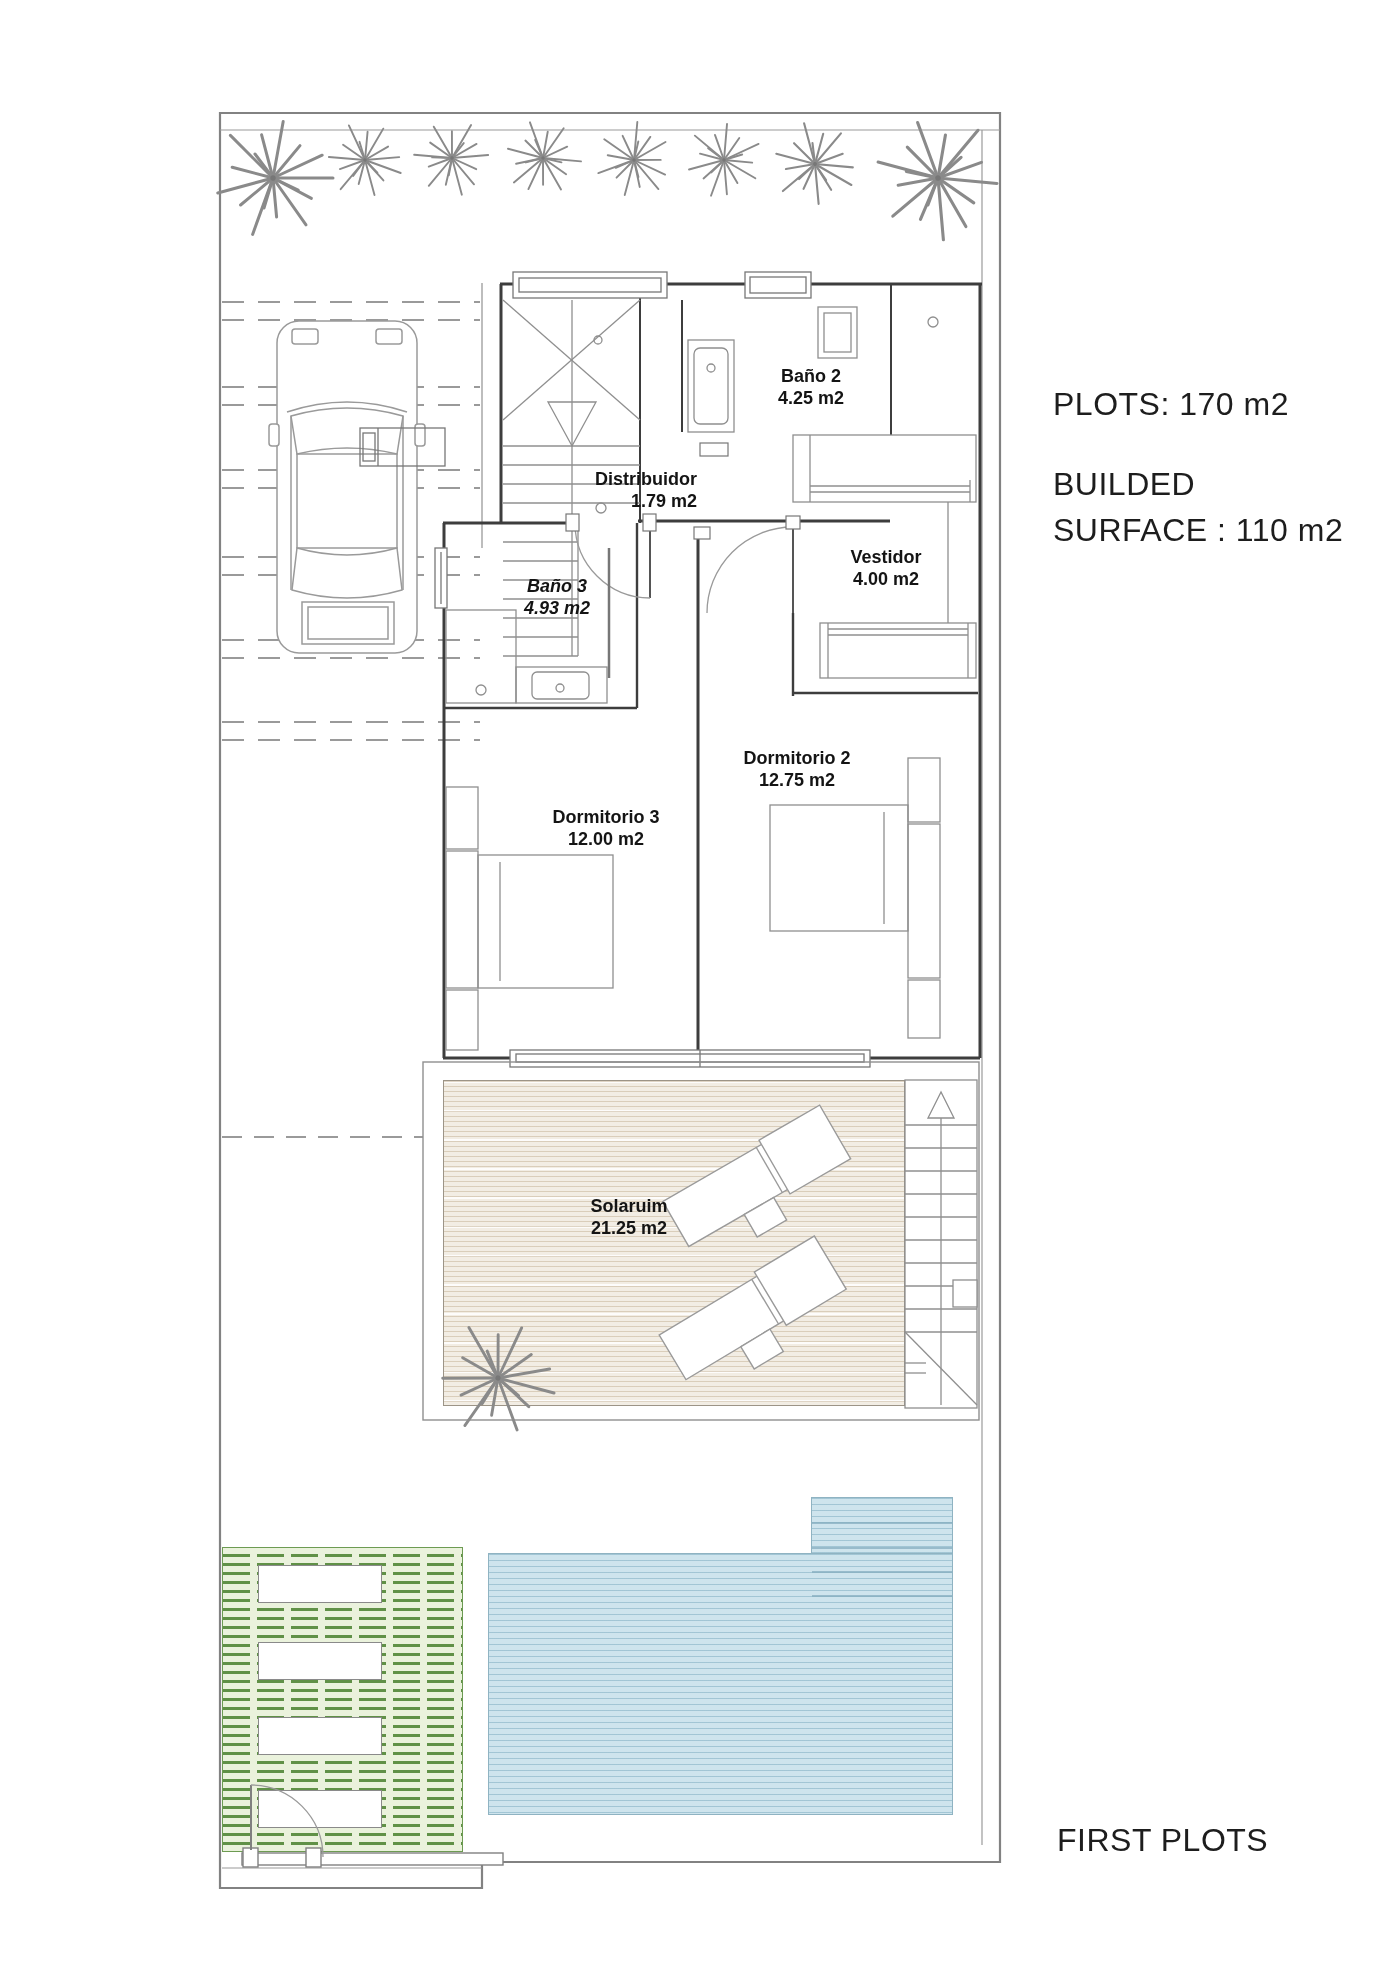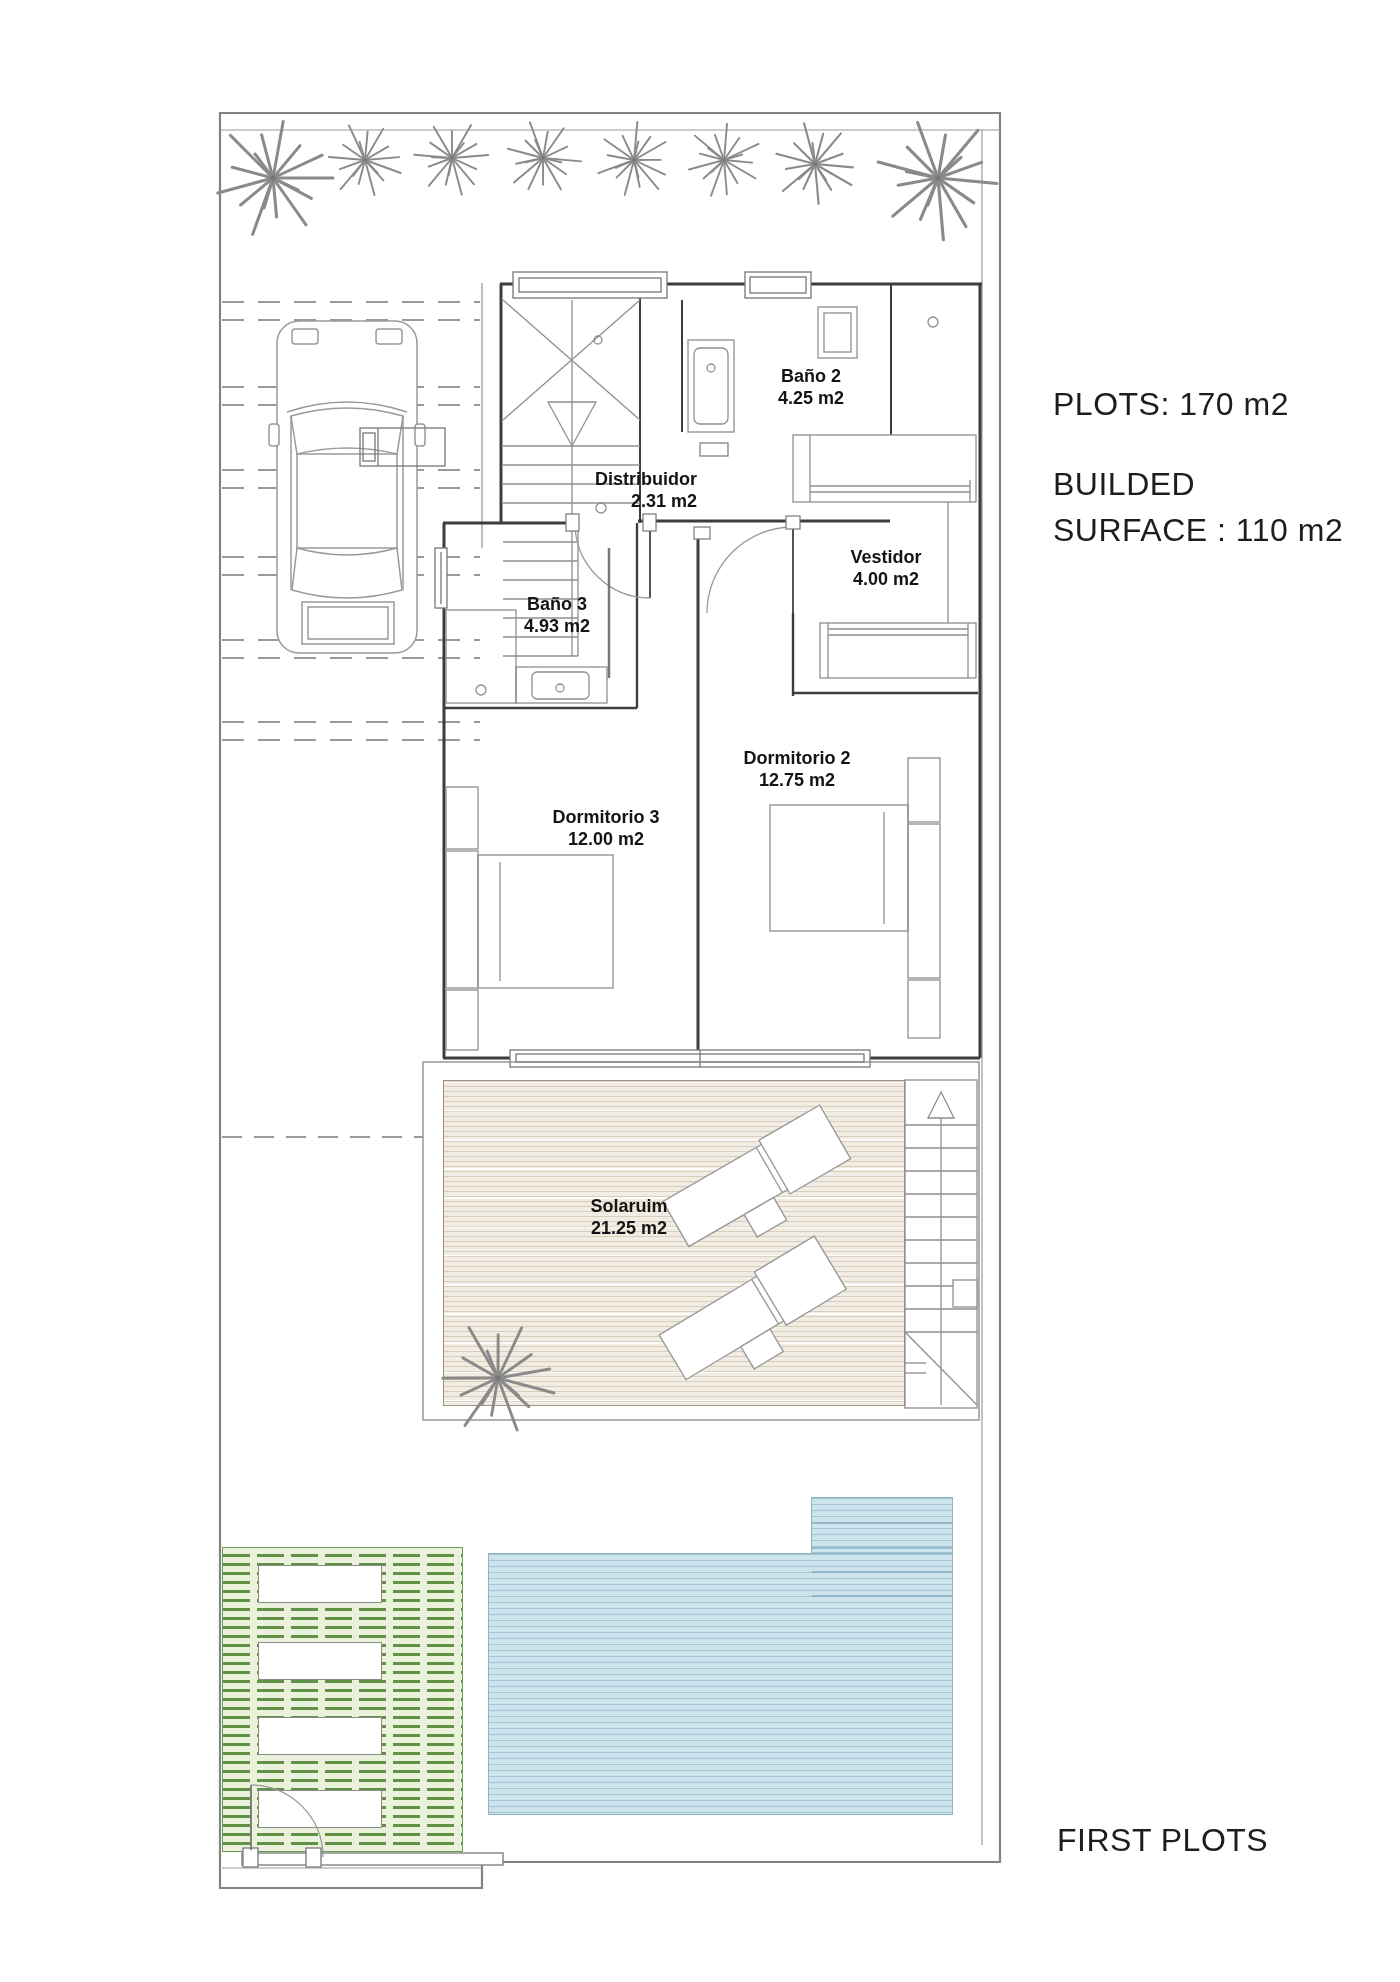--- a/index.html
+++ b/index.html
@@ -292,27 +292,27 @@
       <line x1="812" y1="1596" x2="952" y2="1596"></line>
     </g>
   </svg>
 
   <div class="room-label" style="left:811px;top:387px;">
     <span>Baño 2</span>
     <span>4.25 m2</span>
   </div>
   <div class="room-label" style="left:646px;top:490px;text-align:right;">
     <span>Distribuidor</span>
-    <span>2.31 m2</span>
+    <span>1.79 m2</span>
   </div>
   <div class="room-label" style="left:886px;top:568px;text-align:center;">
     <span>Vestidor</span>
     <span>4.00 m2</span>
   </div>
-  <div class="room-label" style="left:557px;top:615px;">
+  <div class="room-label" style="left:557px;top:597px;font-style:italic;">
     <span>Baño 3</span>
     <span>4.93 m2</span>
   </div>
   <div class="room-label" style="left:797px;top:769px;">
     <span>Dormitorio 2</span>
     <span>12.75 m2</span>
   </div>
   <div class="room-label" style="left:606px;top:828px;">
     <span>Dormitorio 3</span>
     <span>12.00 m2</span>

